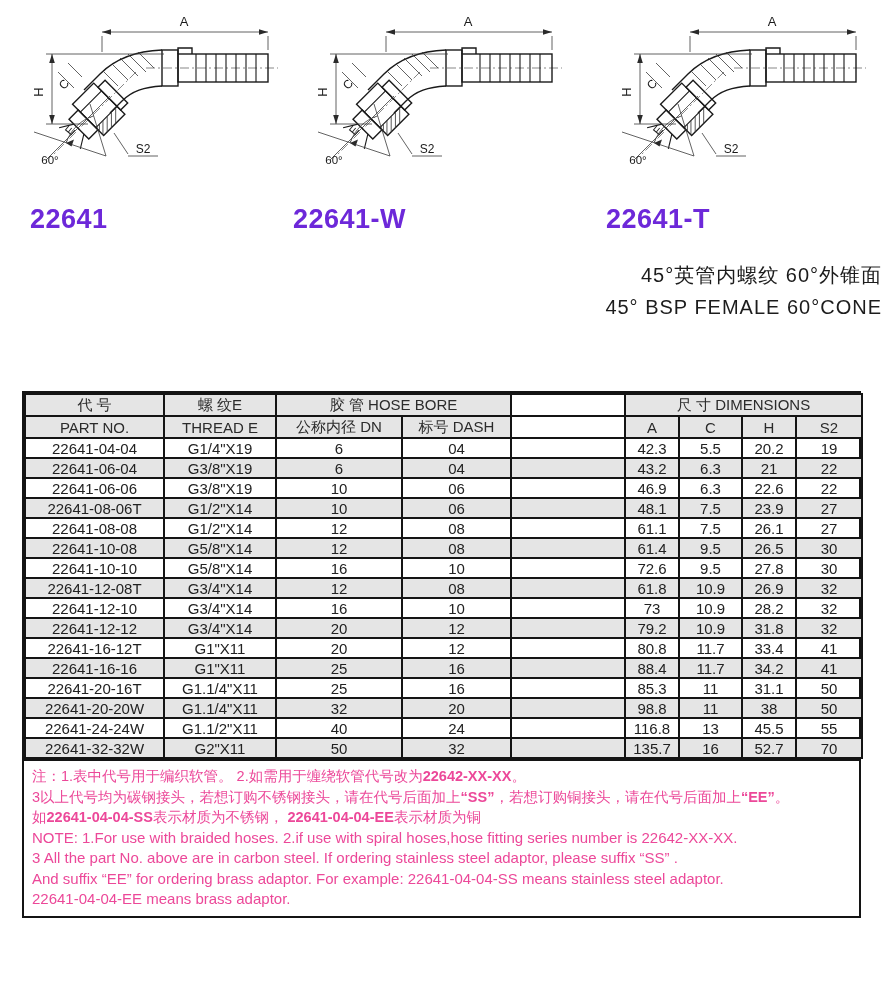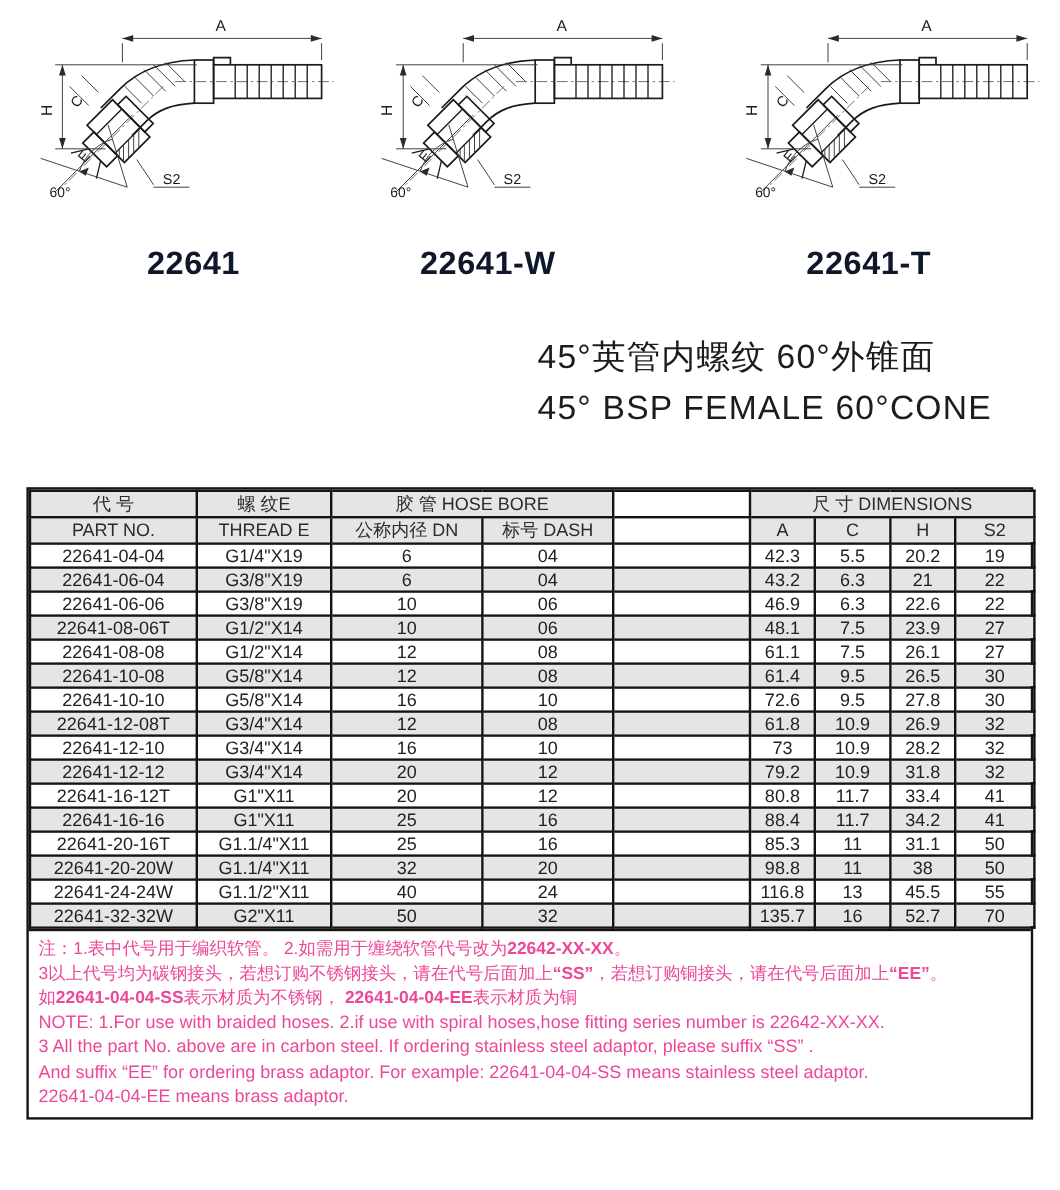--- a/index.html
+++ b/index.html
@@ -4,33 +4,33 @@
 <style>
   html,body { margin:0; padding:0; background:#ffffff; }
   .page {
     position:relative; width:883px; height:992px; background:#fff;
     font-family:"Liberation Sans","DejaVu Sans",sans-serif; color:#1a1a1a;
     overflow:hidden;
   }
   .drawing { position:absolute; top:6px; width:268px; height:182px; }
   #d1 { left:16px; } #d2 { left:300px; } #d3 { left:604px; }
   .part-label {
-    position:absolute; top:204px; width:170px; text-align:right;
-    font-size:27px; font-weight:700; color:#0f172a; letter-spacing:0.5px;
+    position:absolute; top:204px; width:170px; text-align:left;
+    font-size:27px; font-weight:700; color:#6d28d9; letter-spacing:0.5px;
   }
   #pl1 { left:30px; } #pl2 { left:293px; } #pl3 { left:606px; }
   .title-block {
-    position:absolute; top:279px; left:448px; width:434px; text-align:left;
-    font-size:28px; color:#1c1c1c;
+    position:absolute; top:262px; left:448px; width:434px; text-align:right;
+    font-size:20px; color:#1c1c1c;
   }
   .title-block .zh { margin-bottom:7px; letter-spacing:1px; }
   .title-block .en { letter-spacing:1px; }
 
   .table-wrap {
-    position:absolute; top:406px; left:22px; width:839px;
+    position:absolute; top:391px; left:22px; width:839px;
     border:2px solid #141414; background:#fff; box-sizing:border-box;
   }
   table.spec { border-collapse:collapse; table-layout:fixed; width:100%; }
   .spec th, .spec td {
     border:2px solid #141414; text-align:center; padding:0;
     overflow:hidden; white-space:nowrap;
   }
   .spec thead tr { height:22px; }
   .spec tbody tr { height:20px; }
   .spec thead th { background:#e5e5e5; font-size:15px; font-weight:400; color:#2b2b2b; }

